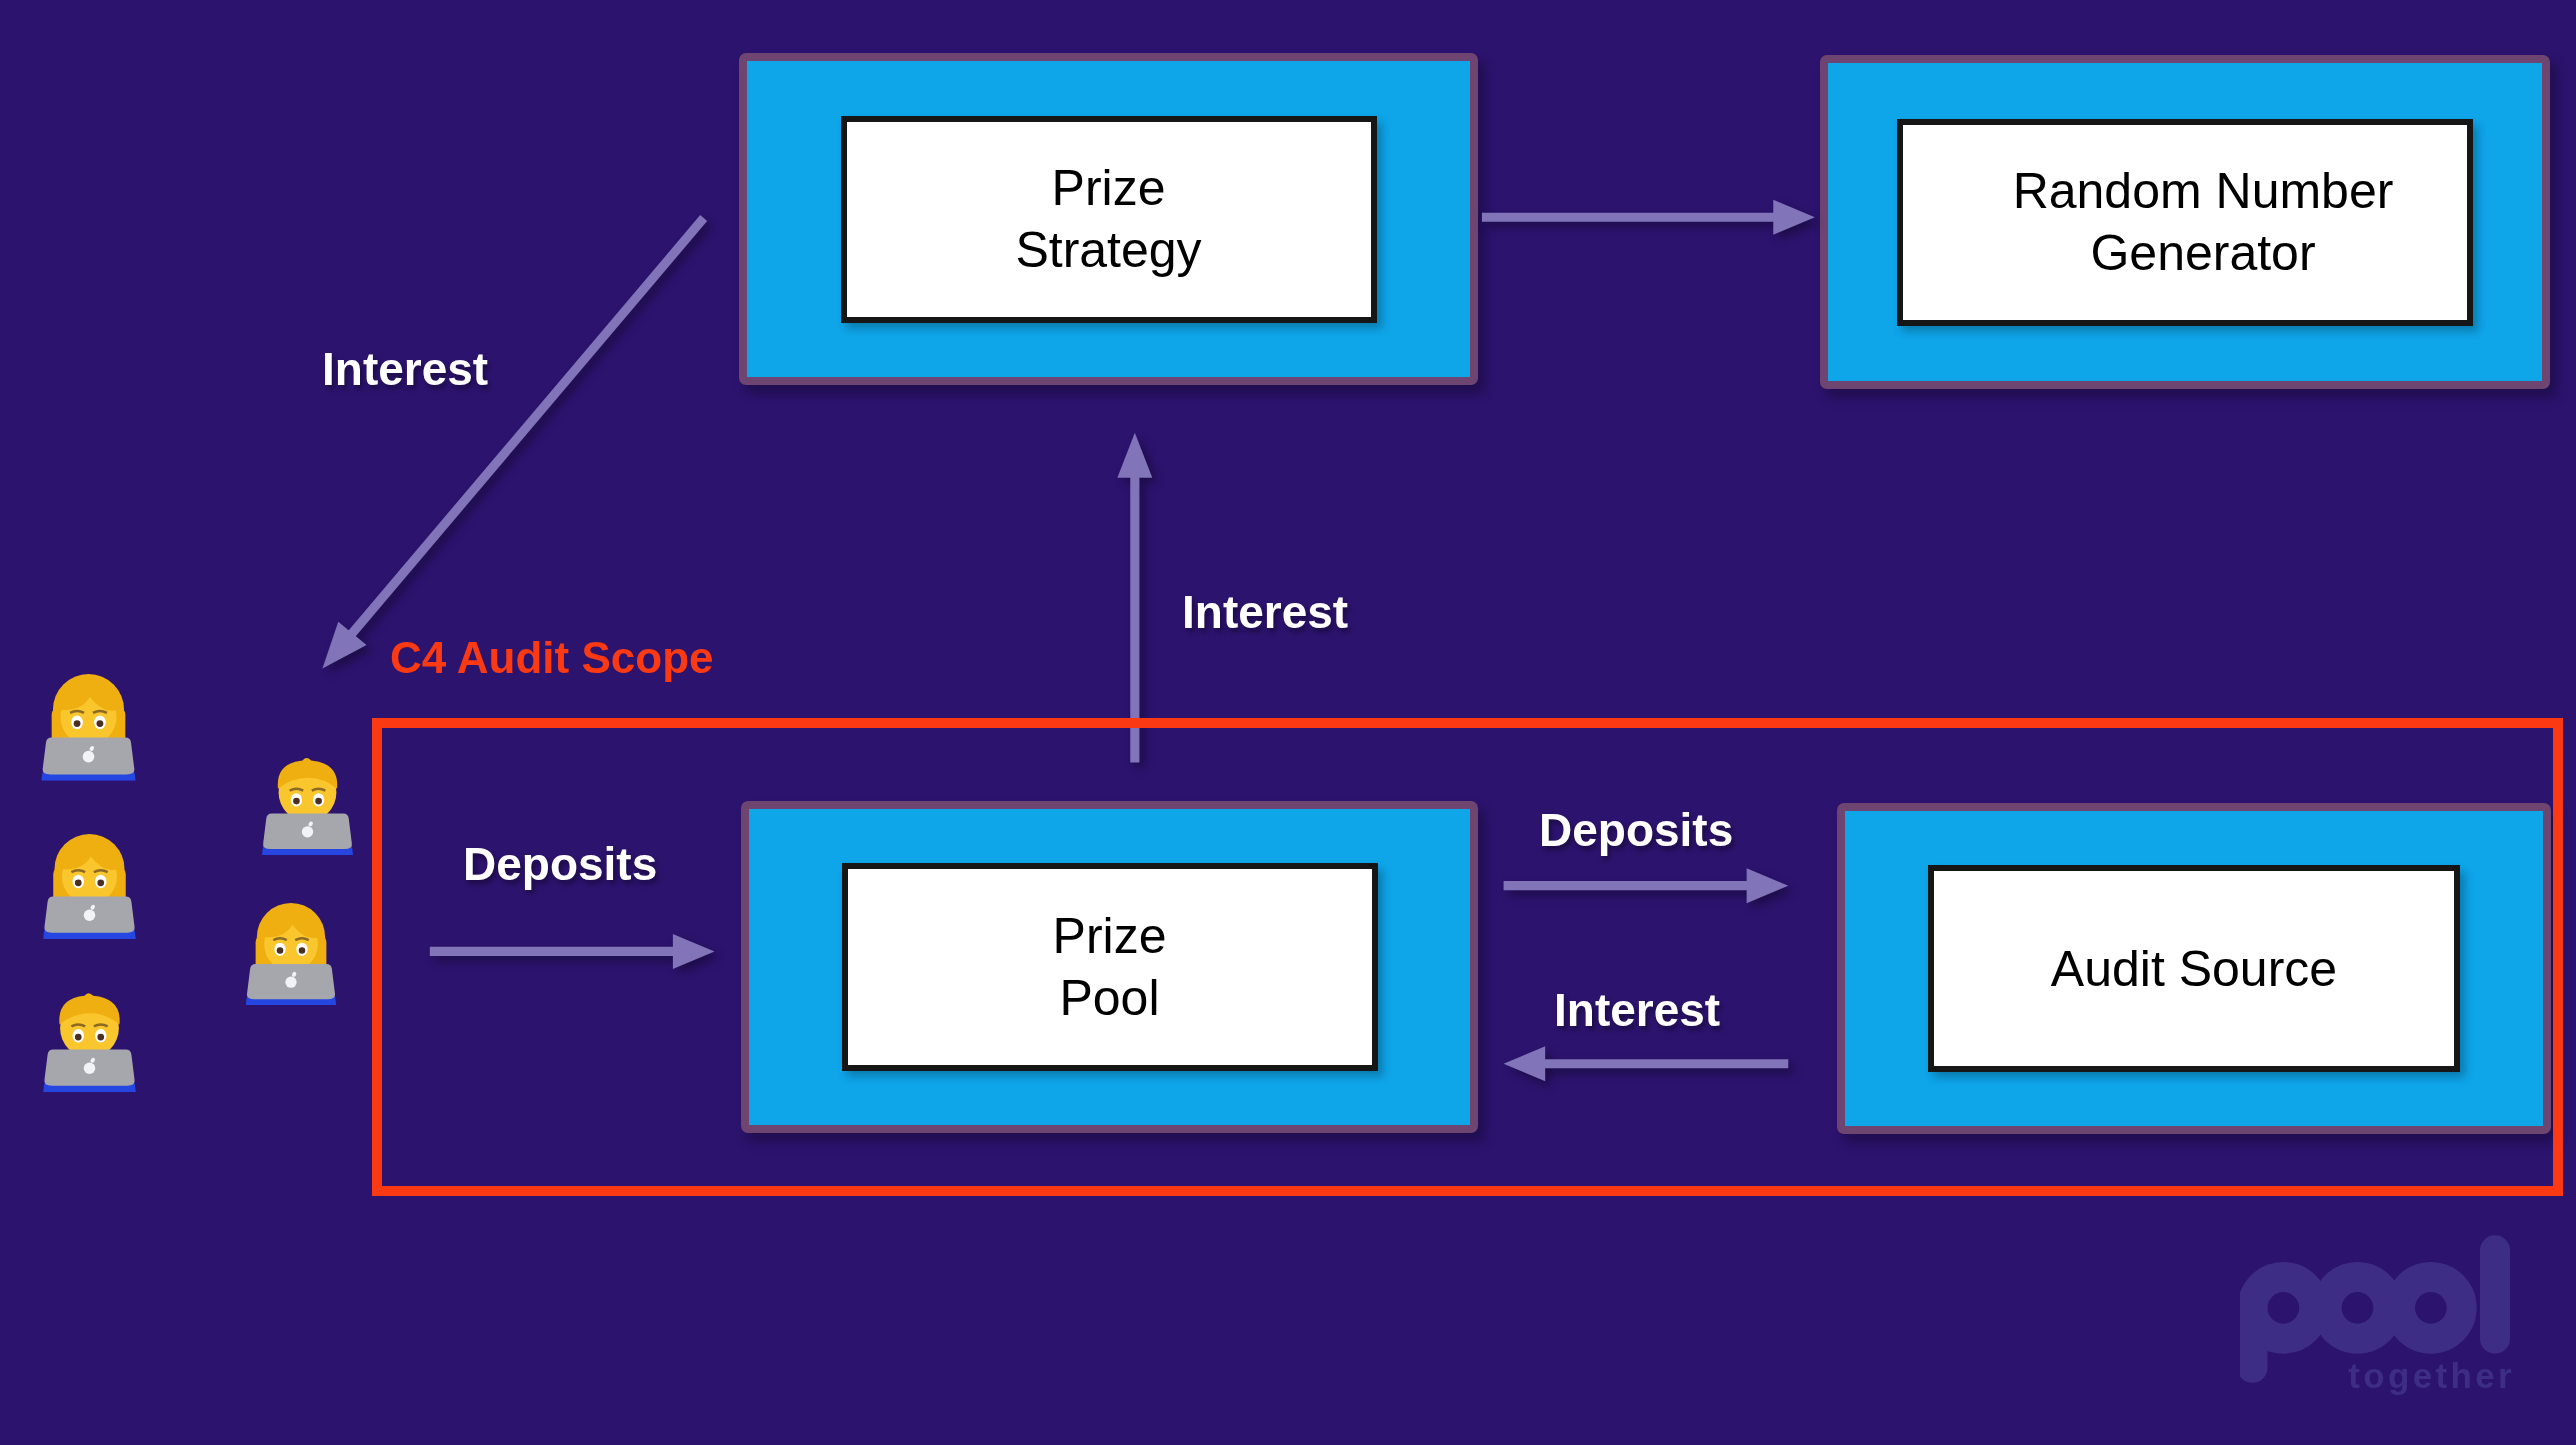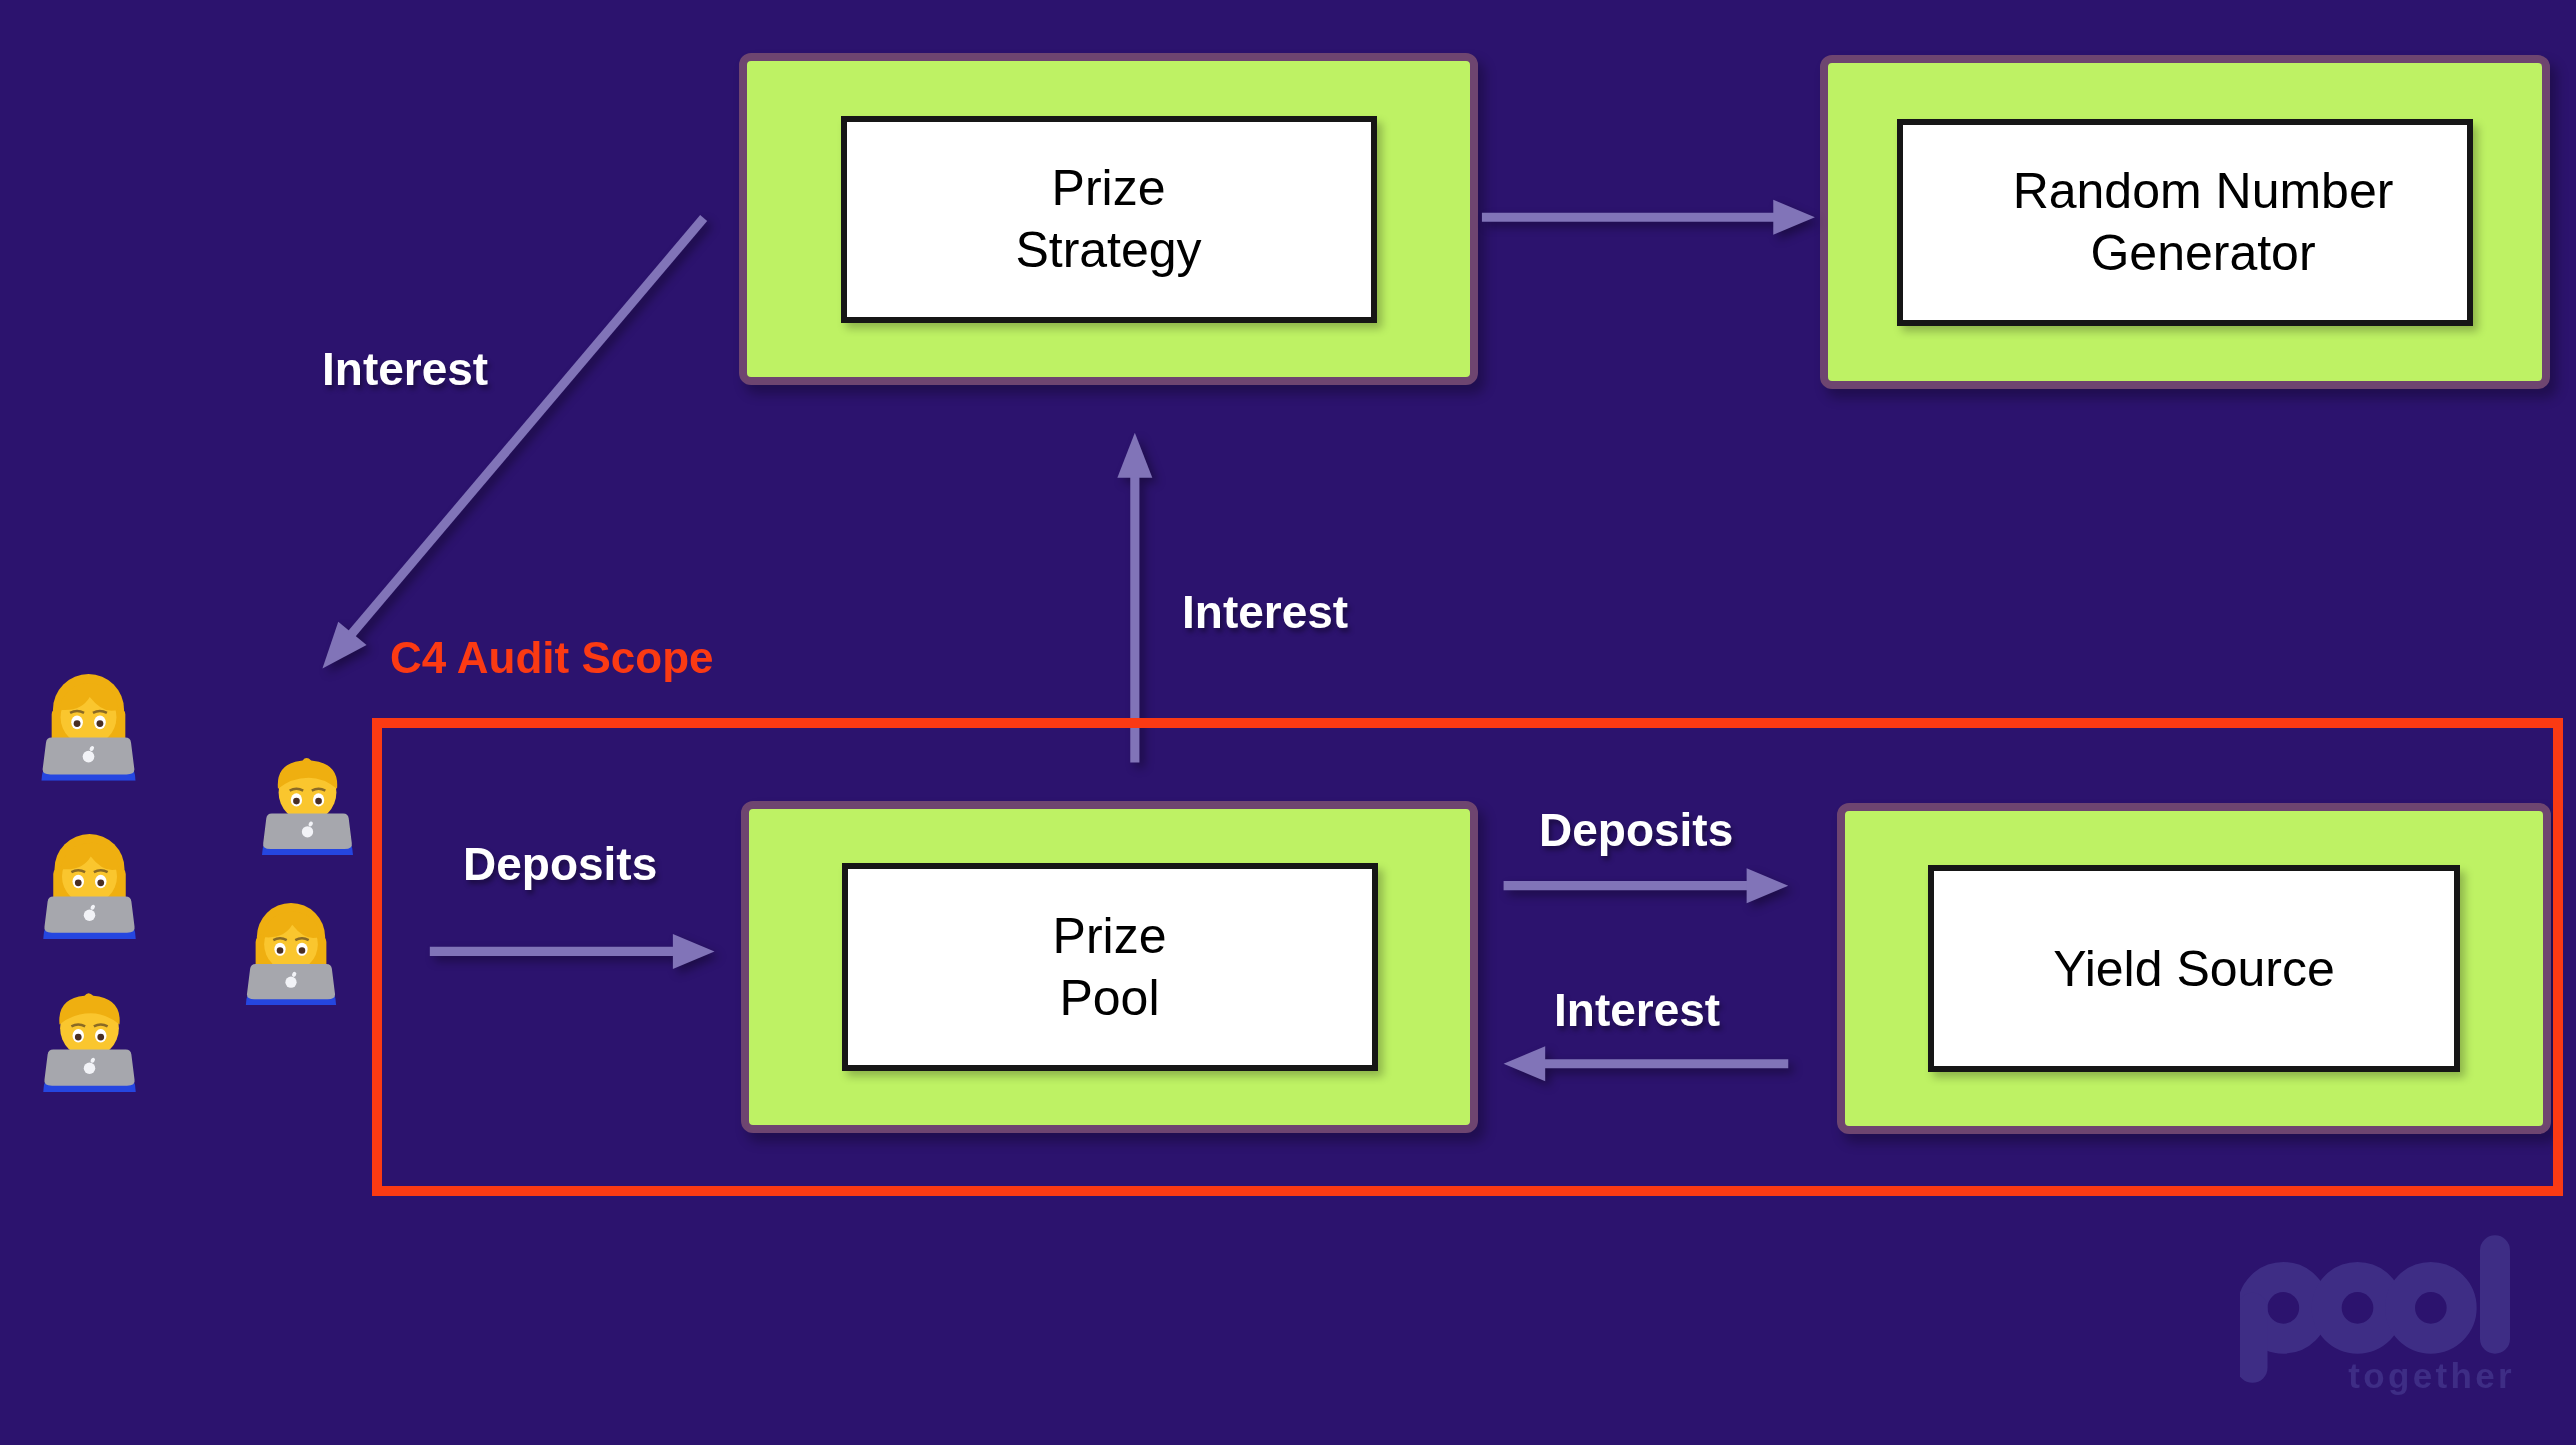--- a/index.html
+++ b/index.html
@@ -1,22 +1,22 @@
 <!DOCTYPE html>
 <html style="font-size:13.3px"><head>
 <meta charset="utf-8">
 <style>
   html,body{margin:0;padding:0;background:#2C136E;}
   body{width:2576px;height:1445px;overflow:hidden;
        font-family:"Liberation Sans", sans-serif;}
   .stage{position:relative;width:2576px;height:1445px;background:#2C136E;overflow:hidden;}
 
   
-  .container-box{position:absolute;background:#bef264;border:8.3px solid #6E4570;
-                 border-radius:12px;display:flex;align-items:center;justify-content:center;
+  .container-box{position:absolute;background:#0ea5e9;border:8.3px solid #6E4570;
+                 border-radius:7px;display:flex;align-items:center;justify-content:center;
                  box-shadow:6.7px 8.3px 11.7px rgba(0,0,0,0.28);z-index:3;}
   .white-box{background:#ffffff;border:6.7px solid #161616;display:flex;align-items:center;
              justify-content:center;text-align:center;box-shadow:5px 5.8px 8.3px rgba(0,0,0,0.25);}
   .box-label{font-size:50px;line-height:62px;color:#000;white-space:pre-line;}
 
   #ps-outer{left:739px;top:53px;width:723px;height:316px;}
   #ps-white{width:524px;height:195px;}
   #rng-outer{left:1820px;top:55px;width:714px;height:318px;}
   #rng-white{width:528px;height:195px;padding-left:36px;}
   #pp-outer{left:741px;top:801px;width:721px;height:316px;}
@@ -157,21 +157,21 @@
 
   <div class="container-box" id="pp-outer">
     <div class="white-box" id="pp-white">
       <span class="box-label">Prize
 Pool</span>
     </div>
   </div>
 
   <div class="container-box" id="ys-outer">
     <div class="white-box" id="ys-white">
-      <span class="box-label">Yield Source</span>
+      <span class="box-label">Audit Source</span>
     </div>
   </div>
 
   <svg class="arrows" width="2576" height="1445" viewBox="0 0 3094 1736">
     <g>
       <line class="arrow-line" x1="845" y1="262" x2="420" y2="764"></line>
       <polygon class="arrow-head" points="387,803 406,747 440,775"></polygon>
     </g>
     <g>
       <line class="arrow-line" x1="1780" y1="261" x2="2132" y2="261"></line>

